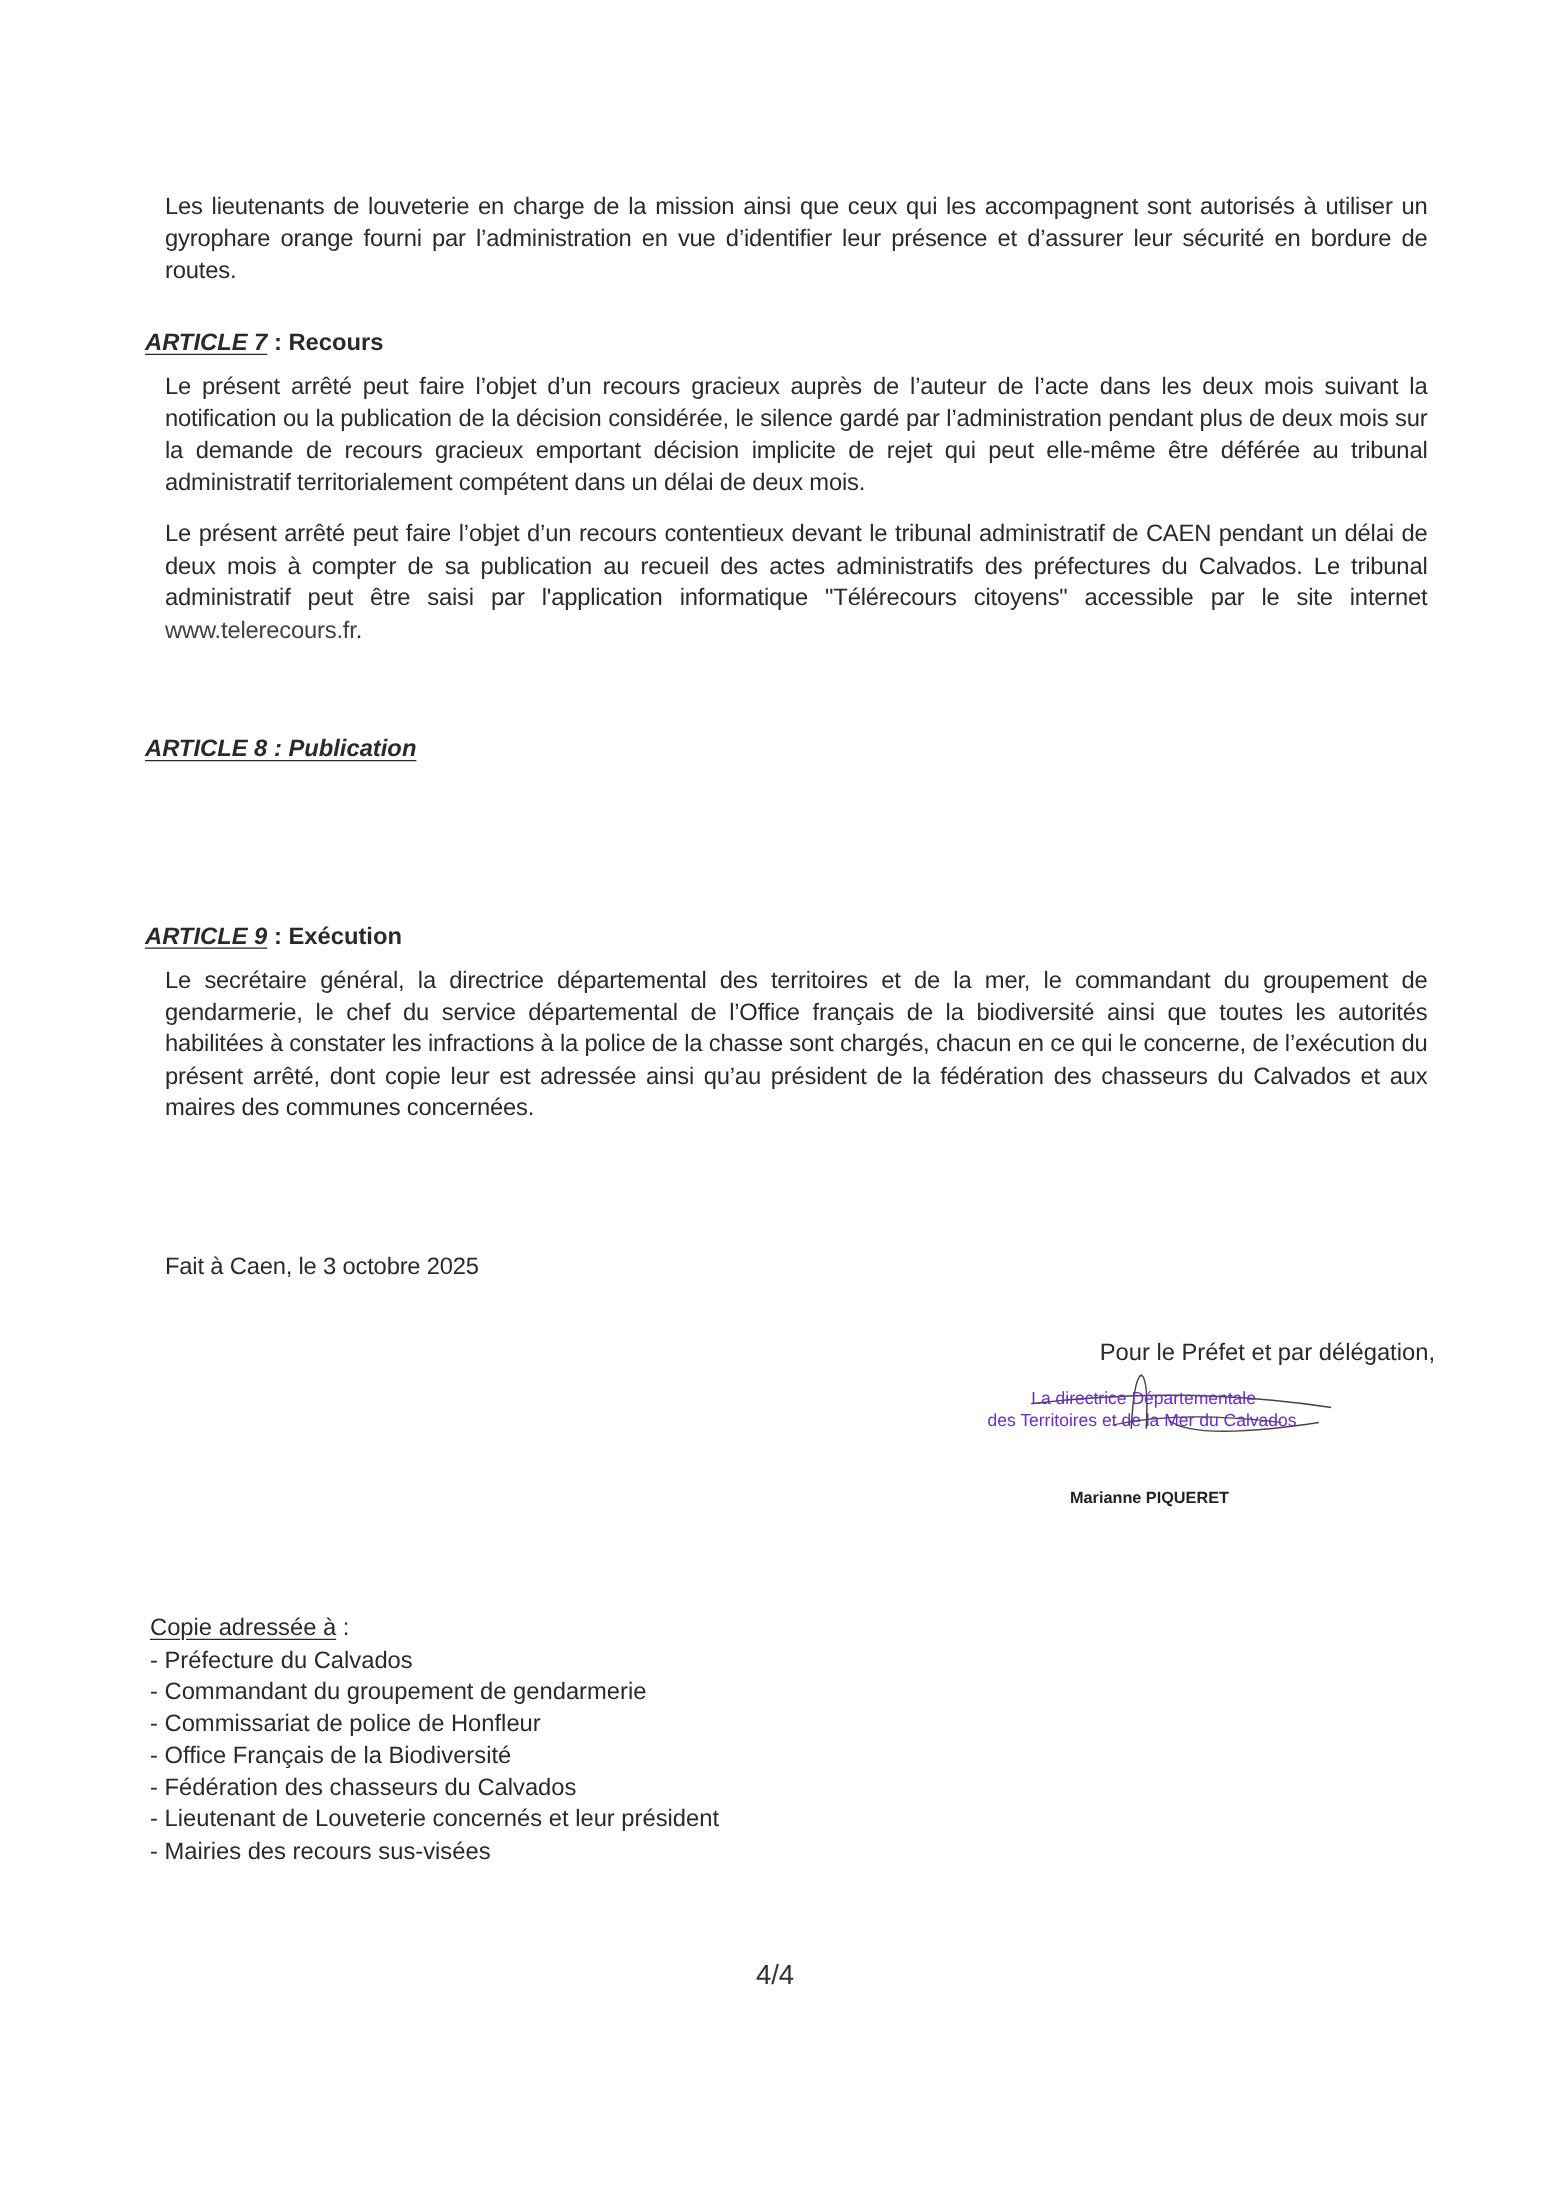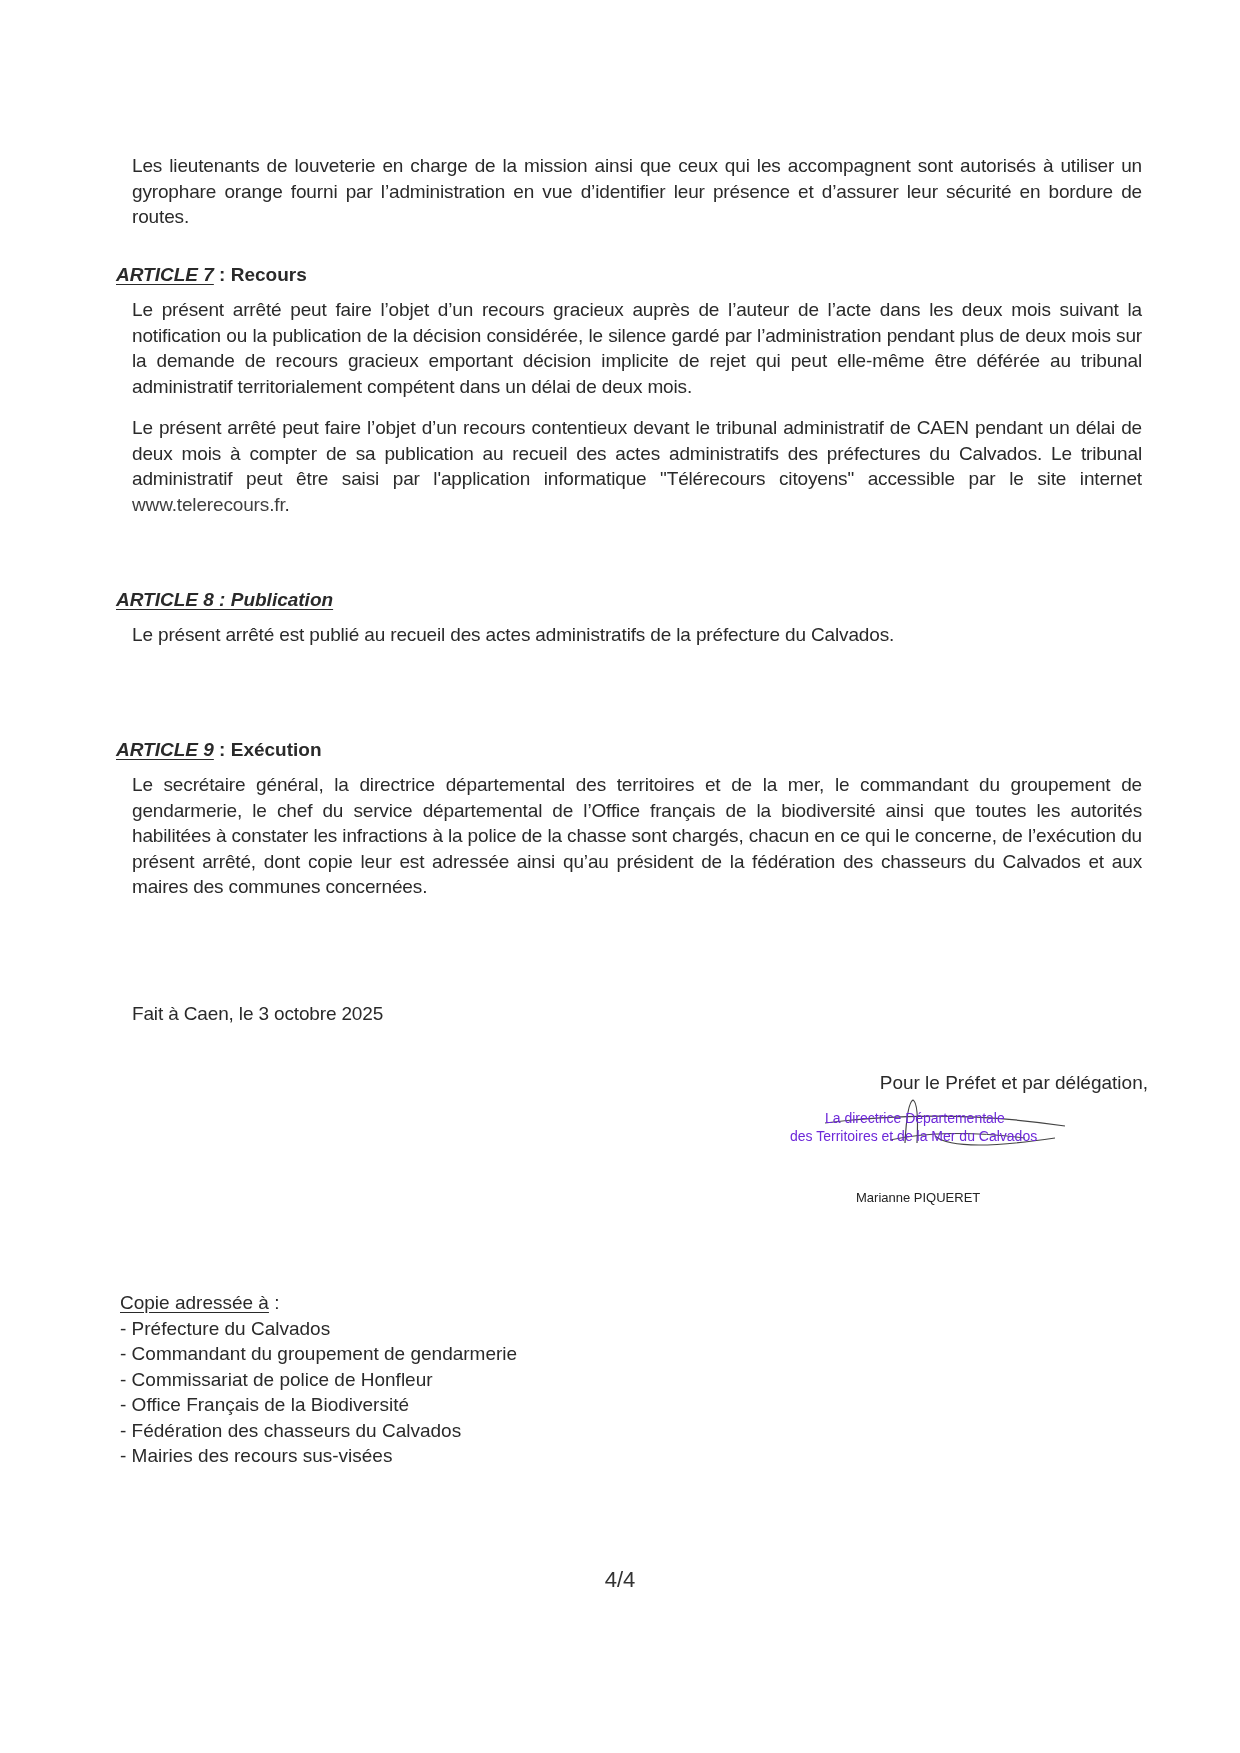--- a/index.html
+++ b/index.html
@@ -8,21 +8,21 @@
   .page { position: absolute; left: 0; top: 0; width: 1240px; height: 1753px; }
   .block { position: absolute; left: 116px; width: 1042px; }
   .para { font-size: 19px; line-height: 25.5px; text-align: justify; letter-spacing: -0.15px; margin: 16px; }
   .para.last-left { text-align-last: left; }
   .heading { font-size: 19px; font-weight: bold; margin: 0; line-height: 25px; }
   .heading .ul { text-decoration: underline; text-underline-offset: 3px; font-style: italic; }
   a.link { color: #404040; text-decoration: none; }
   .sig-area { position: absolute; left: 780px; width: 380px; }
   .sig-lead { font-size: 19px; text-align: right; margin: 12px; }
   .stamp { position: absolute; font-family: "Liberation Sans", sans-serif; font-size: 14px; color: #6d28d9; line-height: 17px; }
-  .signer { position: absolute; font-size: 13px; font-weight: normal; color: #222; }
+  .signer { position: absolute; font-size: 13px; font-weight: bold; color: #222; }
   .copies { position: absolute; left: 120px; top: 1290px; font-size: 19px; line-height: 25.5px; }
   .copies ul { list-style: none; margin: 0; padding: 0; }
   .copies .title { text-decoration: underline; text-underline-offset: 3px; }
   .pagenum { position: absolute; left: 0; width: 1240px; top: 1567px; text-align: center; font-size: 22px; color: #333; }
 </style>
 </head>
 <body>
 
 <div class="page">
 
@@ -31,21 +31,20 @@
   </div>
 
   <div class="block" style="top:262px;">
     <p class="heading"><span class="ul">ARTICLE 7</span><span> : Recours</span></p>
     <p class="para" style="margin-top:10px;">Le présent arrêté peut faire l’objet d’un recours gracieux auprès de l’auteur de l’acte dans les deux mois suivant la notification ou la publication de la décision considérée, le silence gardé par l’administration pendant plus de deux mois sur la demande de recours gracieux emportant décision implicite de rejet qui peut elle-même être déférée au tribunal administratif territorialement compétent dans un délai de deux mois.</p>
     <p class="para" style="margin-top:10px;"><span>Le présent arrêté peut faire l’objet d’un recours contentieux devant le tribunal administratif de CAEN pendant un délai de deux mois à compter de sa publication au recueil des actes administratifs des préfectures du Calvados. Le tribunal administratif peut être saisi par l'application informatique "Télérecours citoyens" accessible par le site internet </span><a class="link">www.telerecours.fr</a><span>.</span></p>
   </div>
 
   <div class="block" style="top:587px;">
     <p class="heading"><span class="ul">ARTICLE 8 : Publication</span><span></span></p>
-    <p class="para last-left" style="margin-top:10px;">Le présent arrêté est publié au recueil des actes administratifs de la préfecture du Calvados.</p>
   </div>
 
   <div class="block" style="top:737px;">
     <p class="heading"><span class="ul">ARTICLE 9</span><span> : Exécution</span></p>
     <p class="para" style="margin-top:10px;">Le secrétaire général, la directrice départemental des territoires et de la mer, le commandant du groupement de gendarmerie, le chef du service départemental de l’Office français de la biodiversité ainsi que toutes les autorités habilitées à constater les infractions à la police de la chasse sont chargés, chacun en ce qui le concerne, de l’exécution du présent arrêté, dont copie leur est adressée ainsi qu’au président de la fédération des chasseurs du Calvados et aux maires des communes concernées.</p>
   </div>
 
   <div class="block" style="top:985px;">
     <p class="para">Fait à Caen, le 3 octobre 2025</p>
   </div>
@@ -65,18 +64,19 @@
   <div class="signer" style="left:856px; top:1190px;">Marianne PIQUERET</div>
 
   <div class="copies">
     <div><span class="title">Copie adressée à</span><span> :</span></div>
     <ul>
       <li>- Préfecture du Calvados</li>
       <li>- Commandant du groupement de gendarmerie</li>
       <li>- Commissariat de police de Honfleur</li>
       <li>- Office Français de la Biodiversité</li>
       <li>- Fédération des chasseurs du Calvados</li>
+      <li>- Lieutenant de Louveterie concernés et leur président</li>
       <li>- Mairies des recours sus-visées</li>
     </ul>
   </div>
 
   <div class="pagenum">4/4</div>
 </div>
 
 </body></html>

